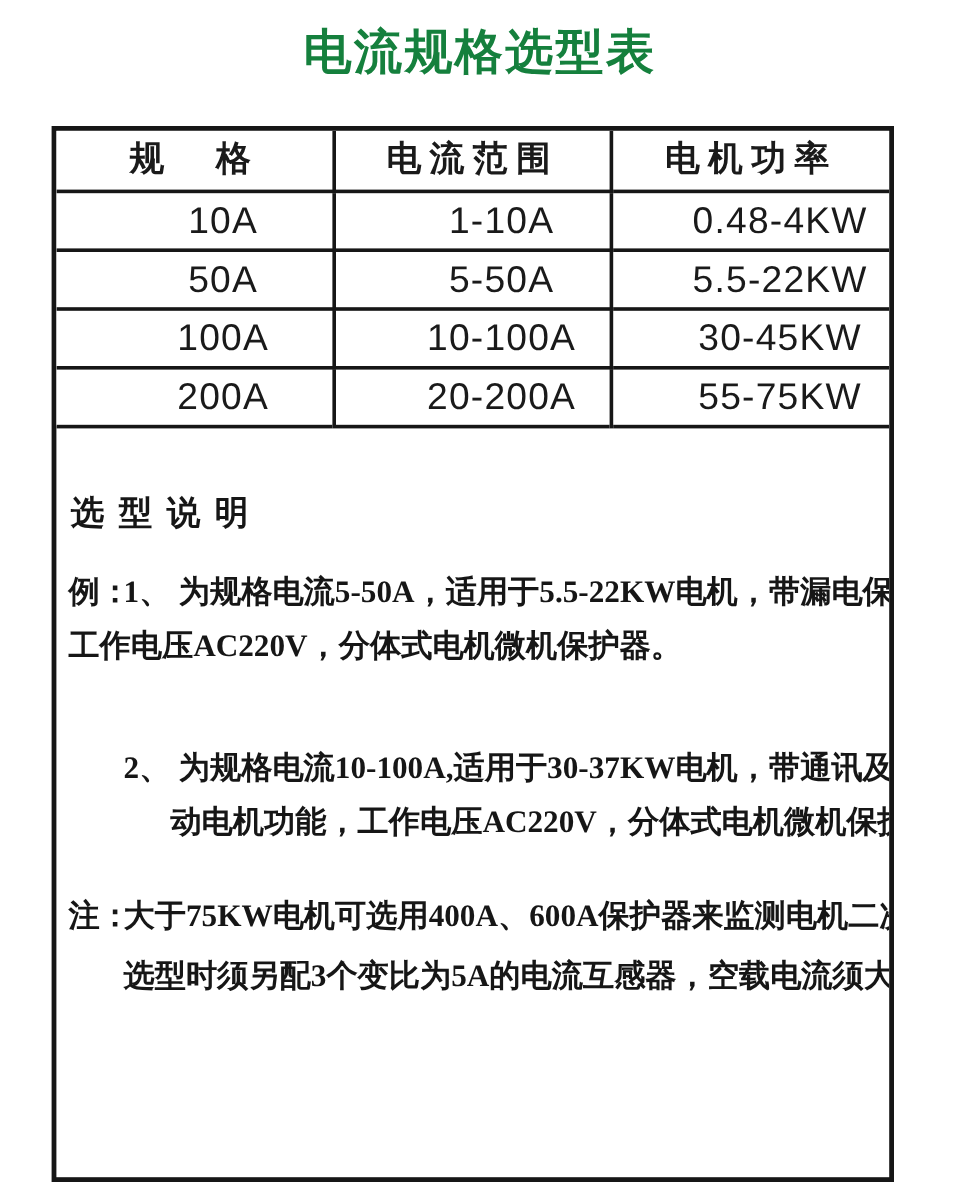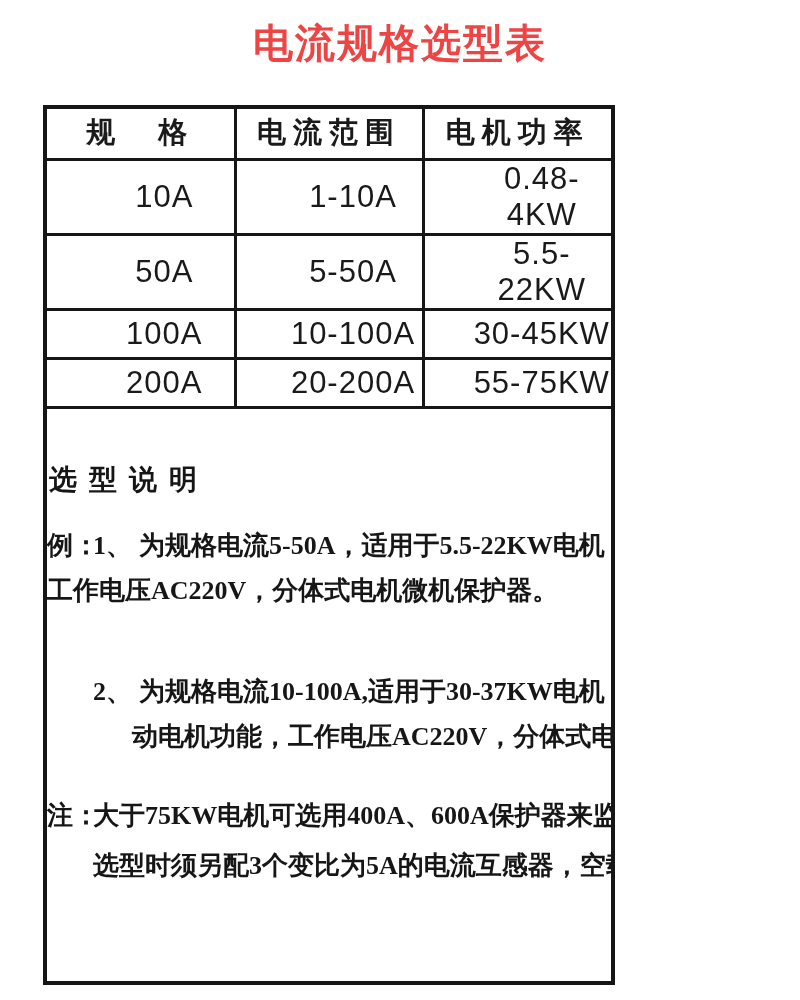--- a/index.html
+++ b/index.html
@@ -11,26 +11,26 @@
     color: #161616;
     overflow: hidden;
   }
   .page-title {
     margin-top: 16px;
     text-align: center;
     font-family: "Liberation Serif", serif;
     font-weight: bold;
     font-size: 40px;
     letter-spacing: 2px;
-    color: #ef4444;
+    color: #15803d;
   }
   .sheet {
     position: absolute;
     left: 43px; top: 105px;
-    width: 572px; height: 880px;
+    width: 702px; height: 880px;
     border: 4px solid #161616;
     background: #fff;
     overflow: hidden;
   }
   table.spec {
     width: 100%;
     border-collapse: collapse;
     table-layout: fixed;
     border-bottom: 3px solid #161616;
   }
@@ -42,21 +42,21 @@
     color: #1a1a1a;
     background: #fff;
   }
   table.spec th:first-child, table.spec td:first-child { border-left: none; }
   table.spec th:last-child,  table.spec td:last-child  { border-right: none; }
   table.spec thead th { border-top: none; height: 50px; font-size: 29px; font-weight: bold; letter-spacing: 7px; }
   table.spec tbody td { height: 49px; font-size: 31px; font-weight: normal; letter-spacing: 1px; padding-left: 48px; }
   table.spec tbody tr:last-child td { border-bottom: none; }
 
   .notes {
-    padding: 0 12px 0 0;
+    padding: 0 12px 0 10px;
     font-family: "Liberation Serif", serif;
     font-weight: bold;
     font-size: 26px;
     color: #161616;
     white-space: nowrap;
   }
   .sel-heading {
     margin: 52px 0 0 2px;
     font-family: "Liberation Sans", sans-serif;
     font-weight: 600;

